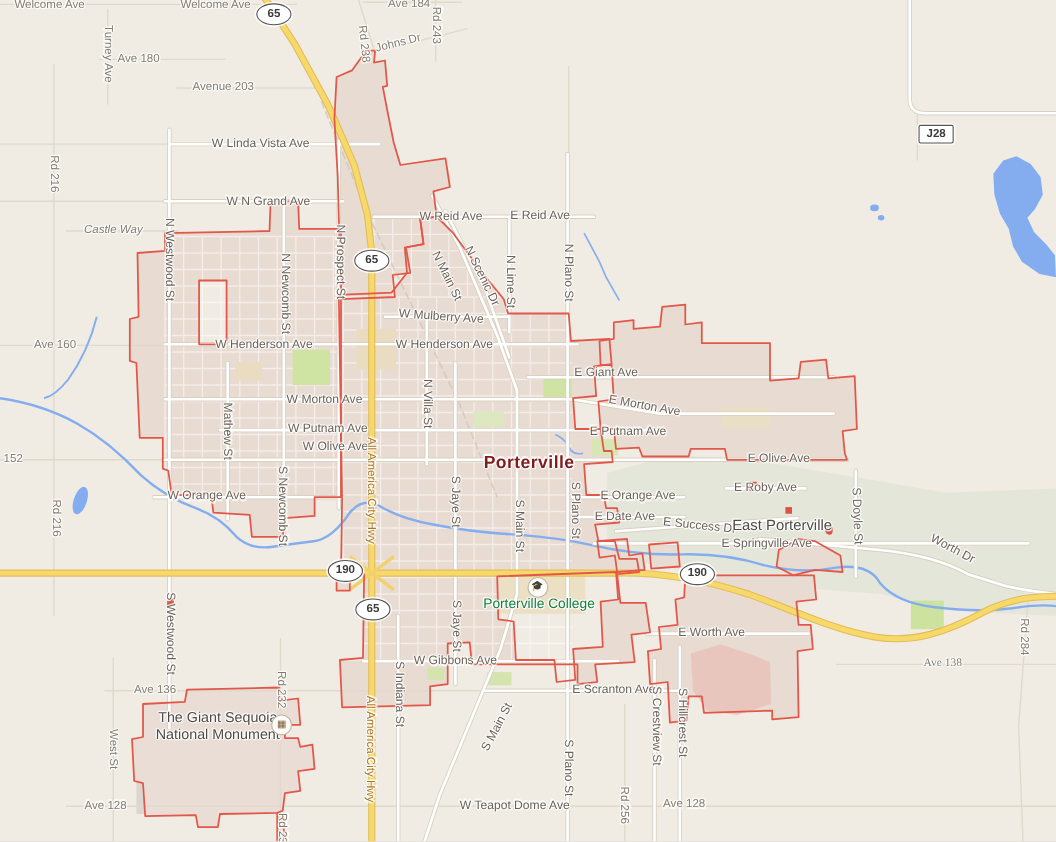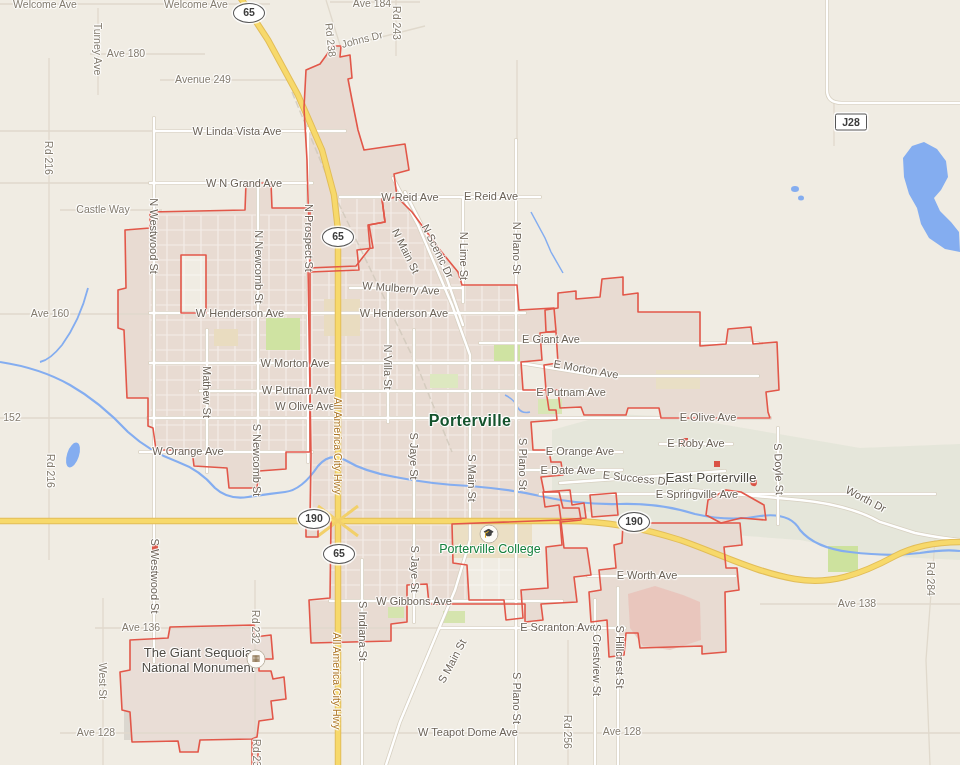--- a/index.html
+++ b/index.html
@@ -3,21 +3,21 @@
 <meta charset="utf-8">
 <style>
   html,body{margin:0;padding:0;background:#ddd;}
   #map{position:relative;width:960px;height:765px;background:#f0ece3;overflow:hidden;
        font-family:"Liberation Sans",sans-serif;}
   #map svg{position:absolute;left:0;top:0;}
   .lbl{position:absolute;font-size:11px;color:#6b6257;white-space:pre;z-index:30;
        text-shadow:-1px 0 1px #fff,1px 0 1px #fff,0 -1px 1px #fff,0 1px 1px #fff,1px 1px 1px #fff,-1px -1px 1px #fff;
        transform:translate(-50%,-50%) rotate(var(--r,0deg));pointer-events:none;}
   .sm{font-size:10.5px;color:#837b6e;}
-  .city{font-weight:bold;font-size:16px;color:#14532d;letter-spacing:.4px;}
+  .city{font-weight:bold;font-size:16px;color:#7f1d1d;letter-spacing:.4px;margin-left:11px;}
   .loc{font-size:13.5px;color:#4f4b44;}
   .mon{font-size:13px;color:#4f4b44;text-align:center;line-height:1.18;}
   .poi{font-size:12.5px;color:#15803d;}
   .hwy{font-size:10.5px;color:#ad7627;}
   .shield{position:absolute;transform:translate(-50%,-50%);background:#fff;z-index:40;
           border:1.5px solid #555;border-radius:50%;width:30px;height:18px;
           text-align:center;line-height:16px;font-size:10.5px;font-weight:bold;color:#3c3c3c;
           box-shadow:0 0 0 1.5px rgba(255,255,255,.8);}
   .shield.sq{border-radius:2px;width:30px;height:15px;line-height:14px;}
   .poi-ic{position:absolute;transform:translate(-50%,-50%);width:17px;height:17px;z-index:35;
@@ -319,25 +319,25 @@
 
 <div id="labels">
       <div class="lbl sm" style="left: 45px; top: 4px; --r: 0deg;">Welcome Ave</div>
       <div class="lbl sm" style="left: 196px; top: 4px; --r: 0deg;">Welcome Ave</div>
       <div class="lbl sm" style="left: 372px; top: 3px; --r: 0deg;">Ave 184</div>
       <div class="lbl sm" style="left: 397px; top: 23px; --r: 90deg;">Rd 243</div>
       <div class="lbl sm" style="left: 362px; top: 39px; --r: -14deg;">Johns Dr</div>
       <div class="lbl sm" style="left: 331px; top: 40px; --r: 84deg;">Rd 238</div>
       <div class="lbl sm" style="left: 98px; top: 49px; --r: 90deg;">Turney Ave</div>
       <div class="lbl sm" style="left: 126px; top: 53px; --r: 0deg;">Ave 180</div>
-      <div class="lbl sm" style="left: 203px; top: 79px; --r: 0deg;">Avenue 249</div>
+      <div class="lbl sm" style="left: 203px; top: 79px; --r: 0deg;">Avenue 203</div>
       <div class="lbl" style="left: 237px; top: 131px; --r: 0deg;">W Linda Vista Ave</div>
       <div class="lbl sm" style="left: 49px; top: 158px; --r: 90deg;">Rd 216</div>
       <div class="lbl" style="left: 244px; top: 183px; --r: 0deg;">W N Grand Ave</div>
-      <div class="lbl sm" style="left: 103px; top: 209px; --r: 0deg;">Castle Way</div>
+      <div class="lbl sm" style="left: 103px; top: 209px; font-style: italic; --r: 0deg;">Castle Way</div>
       <div class="lbl" style="left: 154px; top: 236px; --r: 90deg;">N Westwood St</div>
       <div class="lbl" style="left: 410px; top: 197px; --r: 0deg;">W Reid Ave</div>
       <div class="lbl" style="left: 491px; top: 196px; --r: 0deg;">E Reid Ave</div>
       <div class="lbl" style="left: 309px; top: 238px; --r: 90deg;">N Prospect St</div>
       <div class="lbl" style="left: 259px; top: 267px; --r: 90deg;">N Newcomb St</div>
       <div class="lbl" style="left: 406px; top: 251px; --r: 64deg;">N Main St</div>
       <div class="lbl" style="left: 438px; top: 251px; --r: 64deg;">N Scenic Dr</div>
       <div class="lbl" style="left: 464px; top: 256px; --r: 90deg;">N Lime St</div>
       <div class="lbl" style="left: 517px; top: 248px; --r: 90deg;">N Plano St</div>
       <div class="lbl" style="left: 401px; top: 288px; --r: 4deg;">W Mulberry Ave</div>
@@ -369,21 +369,21 @@
       <div class="lbl" style="left: 523px; top: 464px; --r: 90deg;">S Plano St</div>
       <div class="lbl" style="left: 779px; top: 469px; --r: 88deg;">S Doyle St</div>
       <div class="lbl" style="left: 697px; top: 494px; --r: 0deg;">E Springville Ave</div>
       <div class="lbl" style="left: 866px; top: 499px; --r: 28deg;">Worth Dr</div>
       <div class="lbl poi" style="left: 490px; top: 549px; --r: 0deg;">Porterville College</div>
       <div class="lbl" style="left: 155px; top: 576px; --r: 90deg;">S Westwood St</div>
       <div class="lbl" style="left: 647px; top: 575px; --r: 0deg;">E Worth Ave</div>
       <div class="lbl" style="left: 415px; top: 569px; --r: 90deg;">S Jaye St</div>
       <div class="lbl" style="left: 414px; top: 601px; --r: 0deg;">W Gibbons Ave</div>
       <div class="lbl sm" style="left: 931px; top: 579px; --r: 90deg;">Rd 284</div>
-      <div class="lbl sm" style="left: 857px; top: 603px; --r: 0deg;">Ave 138</div>
+      <div class="lbl sm" style="left: 857px; top: 603px; font-family: Liberation Serif, serif; --r: 0deg;">Ave 138</div>
       <div class="lbl" style="left: 558px; top: 627px; --r: 0deg;">E Scranton Ave</div>
       <div class="lbl" style="left: 597px; top: 660px; --r: 90deg;">S Crestview St</div>
       <div class="lbl" style="left: 620px; top: 657px; --r: 90deg;">S Hillcrest St</div>
       <div class="lbl sm" style="left: 141px; top: 627px; --r: 0deg;">Ave 136</div>
       <div class="lbl sm" style="left: 256px; top: 627px; --r: 90deg;">Rd 232</div>
       <div class="lbl mon" style="left: 198px; top: 660px; --r: 0deg;">The Giant Sequoia
 National Monument</div>
       <div class="lbl" style="left: 363px; top: 631px; --r: 90deg;">S Indiana St</div>
       <div class="lbl sm" style="left: 103px; top: 681px; --r: 90deg;">West St</div>
       <div class="lbl" style="left: 452px; top: 661px; --r: -62deg;">S Main St</div>

